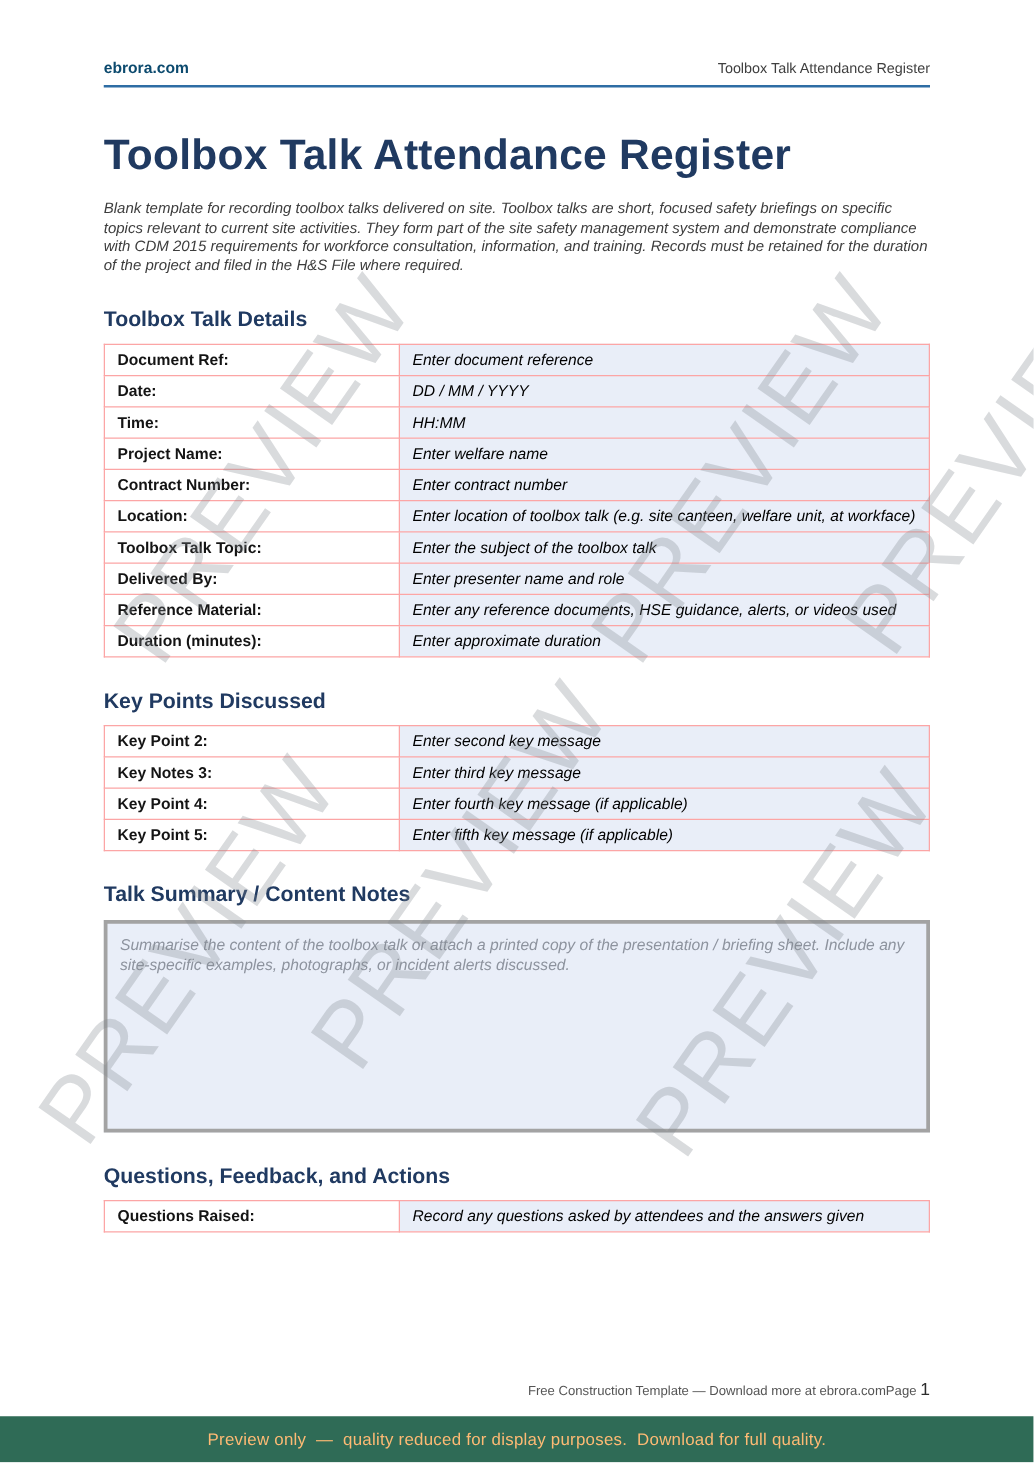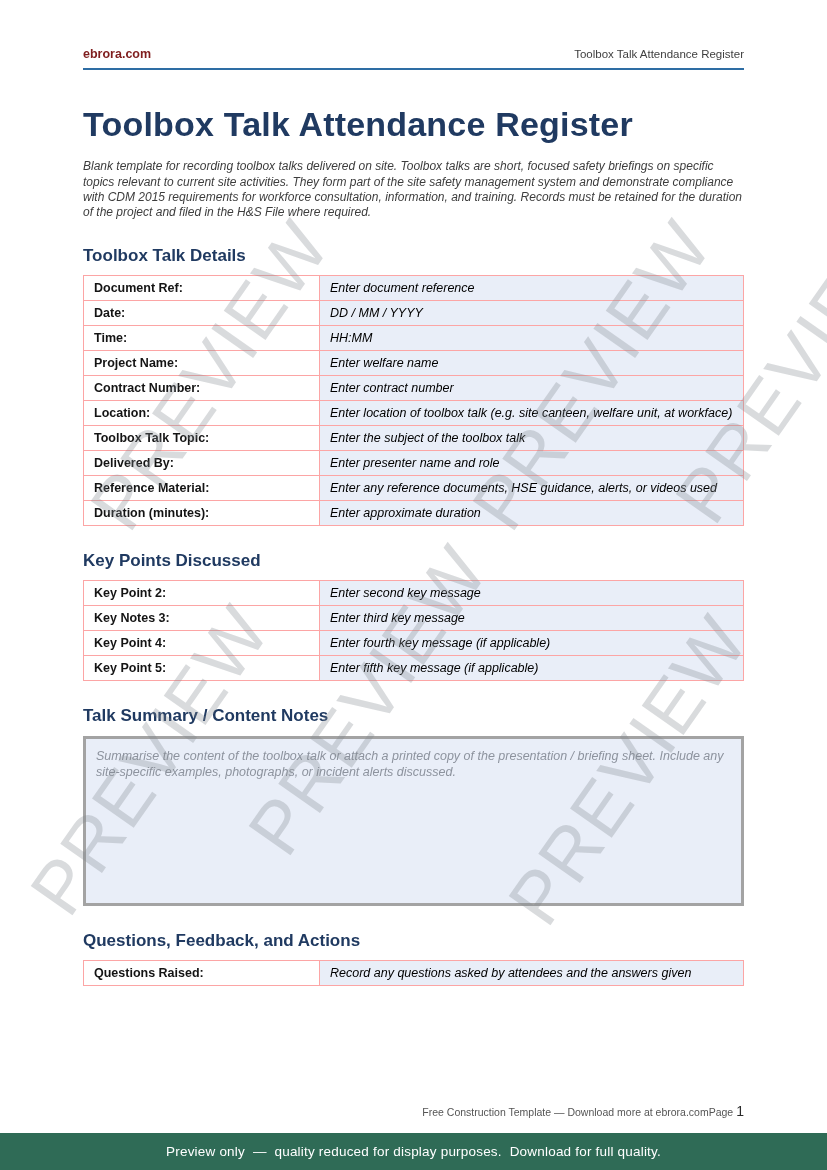--- a/index.html
+++ b/index.html
@@ -11,21 +11,21 @@
     overflow:hidden;
   }
   .content { position:relative; z-index:1; padding:0 83px; }
 
   
   .hdr {
     display:flex; justify-content:space-between; align-items:baseline;
     padding-top:47px; padding-bottom:7px;
     border-bottom:2px solid #2e6da4;
   }
-  .hdr-site { color:#7f1d1d; font-size:12.5px; font-weight:bold; text-decoration:none; }
+  .hdr-site { color:#0c4a6e; font-size:12.5px; font-weight:bold; text-decoration:none; }
   .hdr-doc  { color:#3f3f3f; font-size:11.5px; }
 
   
   h1.title {
     margin:35px 0 0 0;
     font-size:34px; line-height:1.12; font-weight:bold;
     color:#203a61; letter-spacing:0.2px;
   }
   .intro {
     margin:16px 0 0 0;
@@ -81,21 +81,21 @@
     font-size:10.5px; color:#555555;
   }
   .foot .pagenum { font-size:14px; color:#2b2b2b; margin-left:3px; }
 
   
   .banner {
     position:absolute; z-index:6;
     left:0; right:0; bottom:0; height:37px;
     background:#2f6b56;
     display:flex; align-items:center; justify-content:center;
-    color:#ffffff; font-size:13.5px; letter-spacing:0.2px;
+    color:#fdba74; font-size:13.5px; letter-spacing:0.2px;
     white-space:pre-wrap;
   }
 
   
   .wm-layer { position:absolute; inset:0; z-index:5; pointer-events:none; }
   .wm {
     position:absolute;
     transform:translate(-50%,-50%) rotate(-55deg);
     font-size:74px; font-weight:400; letter-spacing:2px;
     color:rgba(130,136,144,0.30);

